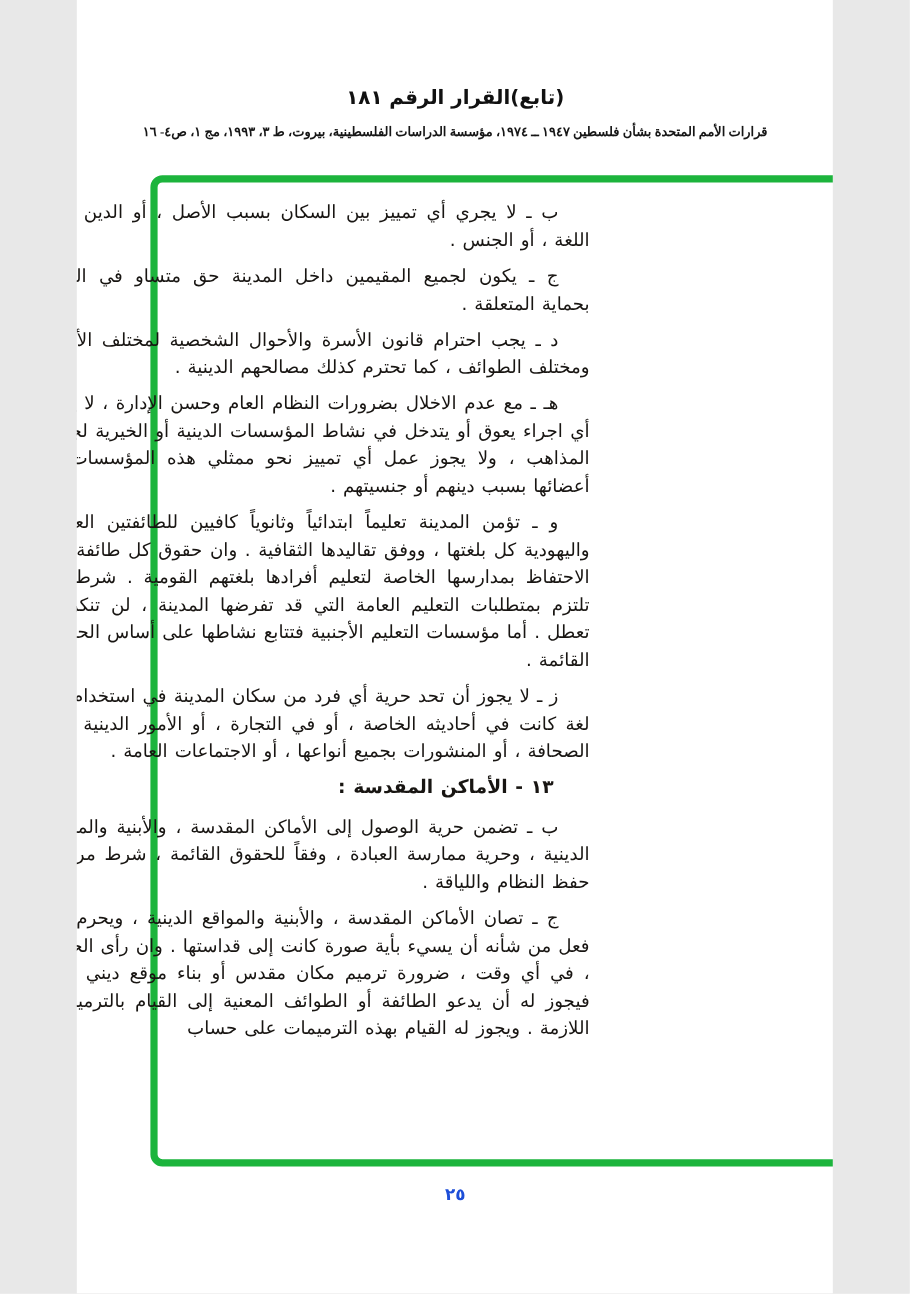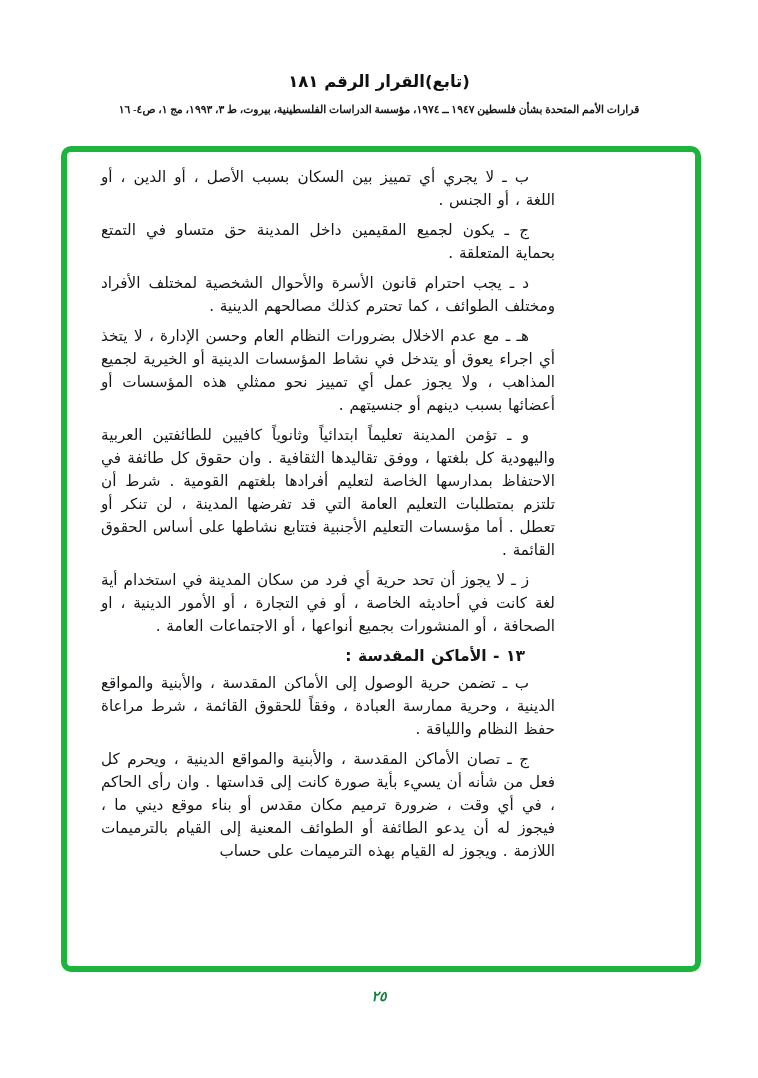--- a/index.html
+++ b/index.html
@@ -8,21 +8,21 @@
     --bg:#ffffff;
   }
   *{margin:0;padding:0;box-sizing:border-box;}
   html,body{background:#e8e8e8;}
   body{
     font-family:"DejaVu Sans", sans-serif;
     color:var(--ink);
   }
   .page{
     position:relative;
-    width:758px;
+    width:630px;
     height:1078px;
     margin:0 auto;
     background:var(--bg);
     overflow:hidden;
     direction:rtl;
   }
   
   .doc-title{
     position:absolute;
     top:72px;
@@ -68,34 +68,33 @@
   }
   .text-column p{
     text-indent:26px;     
     margin:0 0 7px 4px;
     word-spacing:1px;
   }
   .text-column p.heading{
     font-weight:bold;
     text-align:right;
     text-indent:30px;
-    margin:6px 0 4px 0;
+    margin:6px 0 10px 0;
     font-size:15.6px;
   }
   
   .page-number{
     position:absolute;
     bottom:74px;
     left:0; right:0;
     text-align:center;
     font-size:14px;
     font-weight:bold;
     letter-spacing:2px;
-    color:#15803d;
-    font-style:italic;
+    color:#1d4ed8;
   }
 </style>
 </head>
 <body>
 
 <div class="page">
 
   <div class="doc-title">(تابع)القرار الرقم ١٨١</div>
 
   <div class="doc-citation">قرارات الأمم المتحدة بشأن فلسطين ١٩٤٧ ــ ١٩٧٤، مؤسسة الدراسات الفلسطينية، بيروت، ط ٣، ١٩٩٣، مج ١، ص٤- ١٦</div>

